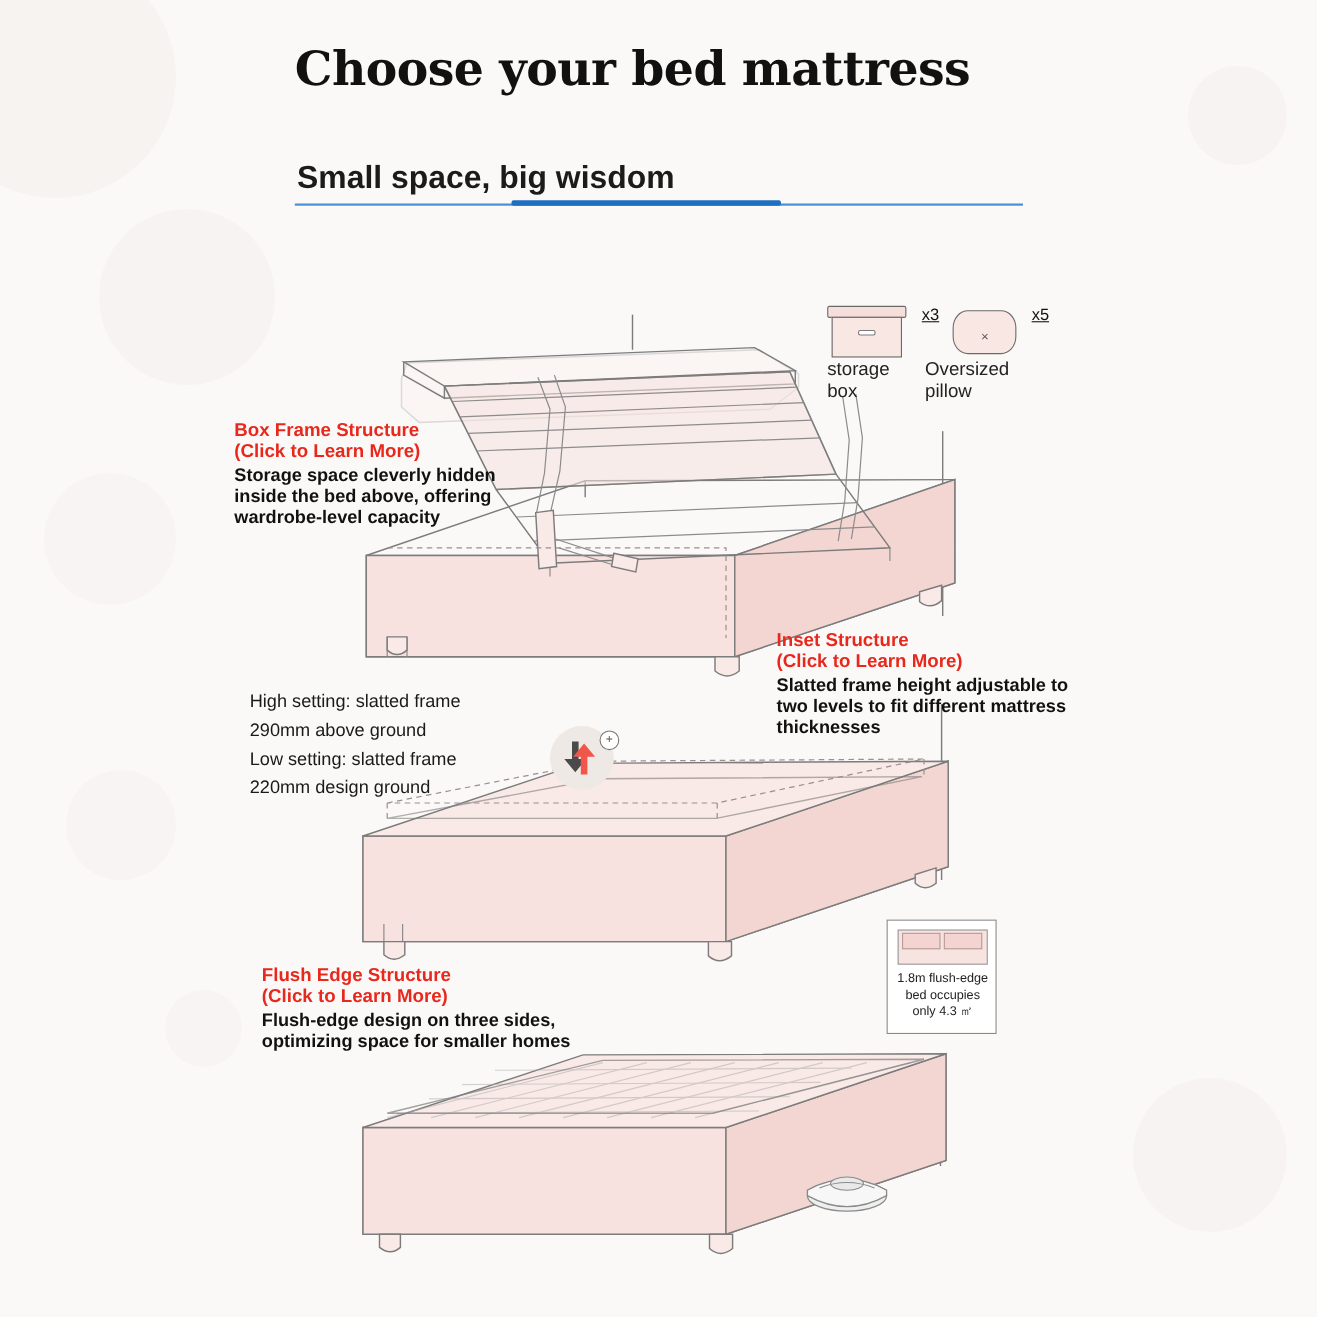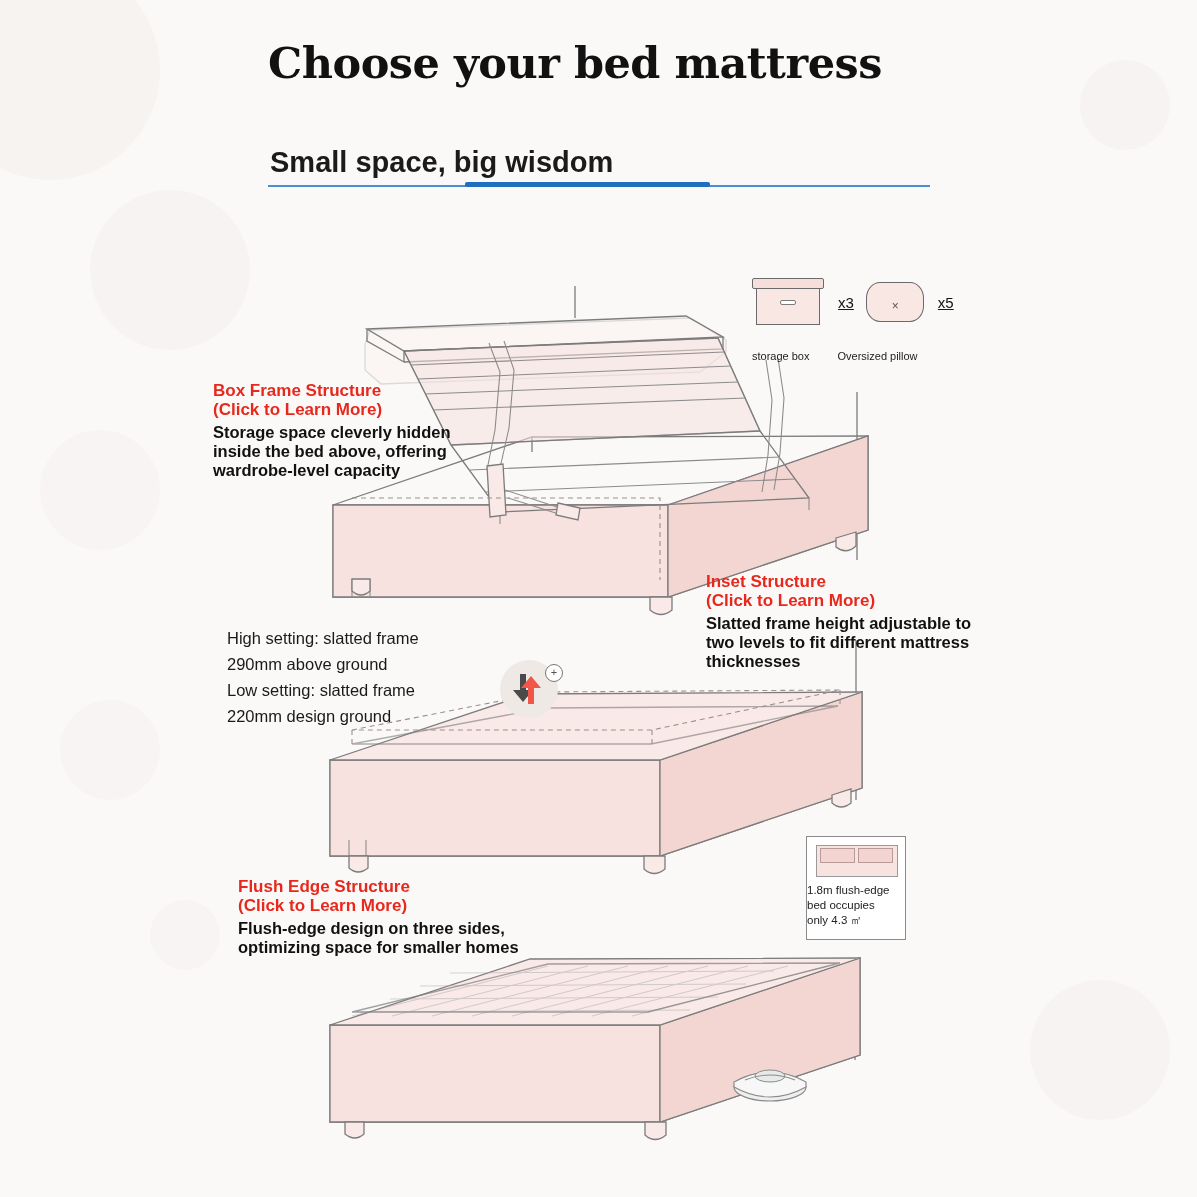--- a/index.html
+++ b/index.html
@@ -40,43 +40,43 @@
   }
 
   
   .anno{position:absolute;}
   .anno .hdr{color:#e8281c;font-weight:700;font-size:17px;line-height:19px;}
   .anno .body{color:#111;font-weight:700;font-size:16.5px;line-height:19px;margin-top:4px;}
   .plain{position:absolute;font-size:16.5px;line-height:26px;color:#1a1a1a;}
 
   
   .legend{position:absolute;left:752px;top:278px;width:210px;}
-  .legend .row{display:flex;align-items:center;gap:12px;text-decoration:underline;}
-  .legend .cap{font-size:11px;color:#222;margin-top:24px;display:flex;gap:28px;}
+  .legend .row{display:flex;align-items:flex-start;gap:12px;text-decoration:underline;}
+  .legend .cap{font-size:17px;color:#222;margin-top:0;display:flex;gap:2px;}
   .mult{font-size:15px;font-weight:500;color:#111;margin-left:2px;}
 
   .boxicon{width:72px;height:48px;position:relative;}
   .boxicon .lid{position:absolute;left:0;top:0;width:72px;height:11px;border:1.3px solid #6a6a6a;background:#f6dedb;border-radius:2px;box-sizing:border-box;}
   .boxicon .body{position:absolute;left:4px;top:10px;width:64px;height:37px;border:1.3px solid #6a6a6a;background:#f9e7e4;box-sizing:border-box;}
   .boxicon .handle{position:absolute;left:28px;top:22px;width:16px;height:5px;border:1.3px solid #7b7b7b;border-radius:2px;box-sizing:border-box;background:#fff;}
 
   .pillowicon{width:58px;height:48px;position:relative;}
   .pillowicon .p{position:absolute;left:0;top:4px;width:58px;height:40px;border:1.3px solid #6a6a6a;background:#f9e7e4;border-radius:14px 14px 14px 14px / 16px 16px 16px 16px;box-sizing:border-box;}
   .pillowicon .x{position:absolute;left:26px;top:21px;font-size:12px;color:#555;}
 
   
   .roomcard{
     position:absolute;left:806px;top:836px;width:100px;height:104px;
     border:1.3px solid #8a8a8a;background:#fff;box-sizing:border-box;
   }
   .roomcard .bed{position:absolute;left:9px;top:8px;width:82px;height:32px;border:1.2px solid #9a9a9a;background:#f7e3e0;box-sizing:border-box;}
   .roomcard .pil{position:absolute;top:11px;width:35px;height:15px;border:1.1px solid #b89b98;background:#f3d4d0;box-sizing:border-box;}
   .roomcard .pil.l{left:13px;}
   .roomcard .pil.r{left:51px;}
-  .roomcard .txt{position:absolute;left:0;top:46px;width:100px;font-size:11.5px;line-height:15px;color:#222;}
+  .roomcard .txt{position:absolute;left:0;top:46px;width:100px;text-align:center;font-size:11.5px;line-height:15px;color:#222;}
 
   
   .adjbadge{position:absolute;left:500px;top:660px;width:58px;height:58px;border-radius:50%;background:#efe9e6;}
   .plusring{position:absolute;left:545px;top:664px;width:16px;height:16px;border-radius:50%;border:1.2px solid #777;background:#fff;font-size:11px;color:#555;text-align:center;line-height:14px;}
 
   svg.scene{position:absolute;left:0;top:0;width:1197px;height:1197px;pointer-events:none;}
   .ln{fill:none;stroke:#7c7c7c;stroke-width:1.3;}
   .ln2{fill:none;stroke:#8c8c8c;stroke-width:1.1;}
   .face-a{fill:#f7e2df;stroke:#7c7c7c;stroke-width:1.3;}
   .face-b{fill:#f3d6d2;stroke:#7c7c7c;stroke-width:1.3;}

